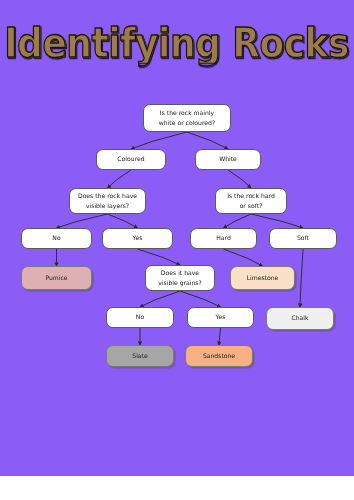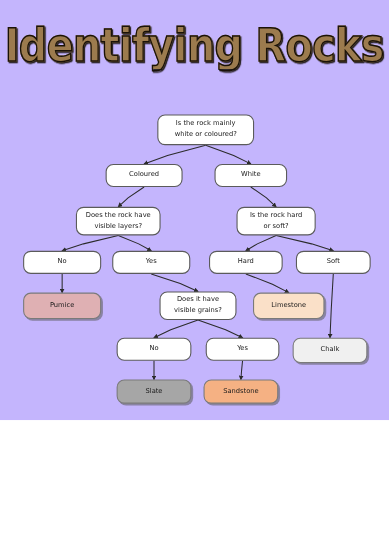--- a/index.html
+++ b/index.html
@@ -3,22 +3,22 @@
 <meta charset="utf-8">
 <style>
   html, body {
     margin: 0;
     padding: 0;
     background: #ffffff;
   }
   #page {
     position: relative;
     width: 354px;
-    height: 382px;
-    background: #c4b5fd;
+    height: 476px;
+    background: #8b5cf6;
     overflow: hidden;
     font-family: "DejaVu Sans", sans-serif;
     text-decoration: underline;
   }
 
   
   #title-wrap {
     position: absolute;
     left: 0;
     top: 14px;

